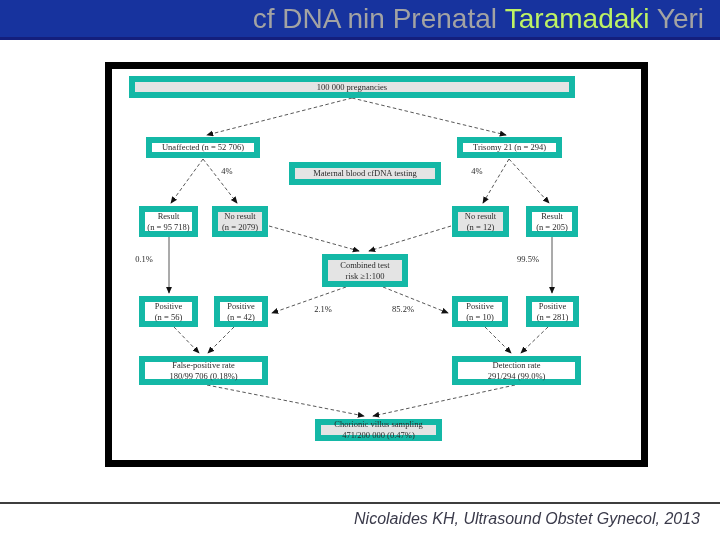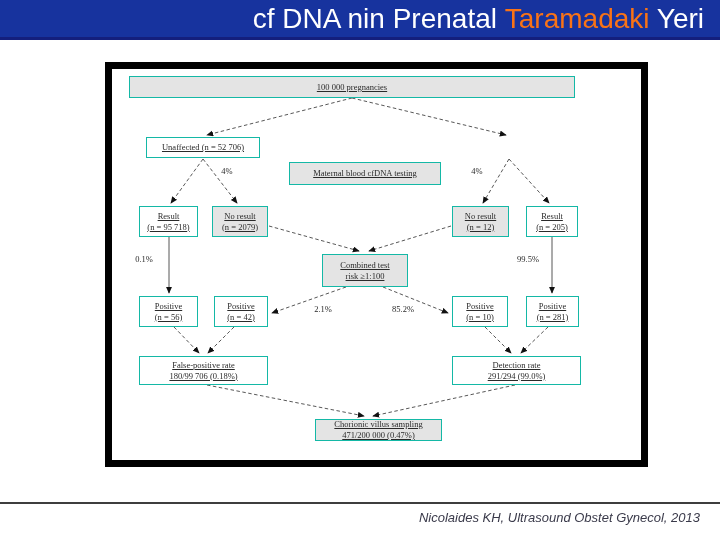--- a/index.html
+++ b/index.html
@@ -4,41 +4,41 @@
 <style>
   html,body{margin:0;padding:0;background:#fff;}
   #slide{position:relative;width:720px;height:540px;background:#ffffff;overflow:hidden;
          font-family:"Liberation Sans",sans-serif;}
 
   
   #titlebar{position:absolute;left:0;top:0;width:720px;height:40px;
             background:#17339e;border-bottom:3px solid #141f7d;
             display:flex;align-items:center;justify-content:flex-end;
             padding-right:16px;box-sizing:border-box;}
-  #titlebar .t{font-size:28px;font-weight:400;color:#ffffff;white-space:pre;line-height:1;}
-  #titlebar .t.hl{color:#f97316;}
+  #titlebar .t{font-size:28px;font-weight:400;color:#a3a3a3;white-space:pre;line-height:1;}
+  #titlebar .t.hl{color:#bef264;}
 
   
   #frame{position:absolute;left:105px;top:62px;width:543px;height:405px;
          border:7px solid #000;background:#fff;box-sizing:border-box;}
   #fig{position:absolute;left:0;top:0;width:529px;height:391px;
        font-family:"Liberation Serif",serif;color:#2a2a2a;}
 
-  .node{position:absolute;border:1px solid #14b8a6;background:#ffffff;
+  .node{position:absolute;border:6px solid #14b8a6;background:#ffffff;
         display:flex;flex-direction:column;align-items:center;justify-content:center;
-        font-size:8.5px;line-height:1.28;text-align:center;box-sizing:border-box;text-decoration:underline;}
+        font-size:8.5px;line-height:1.28;text-align:center;box-sizing:border-box;}
   .node.shaded{background:#e4e4e4;}
   .pct{position:absolute;font-size:8.5px;text-align:center;color:#2a2a2a;line-height:1;}
 
   #arrows{position:absolute;left:0;top:0;}
 
   
   #footer-line{position:absolute;left:0;top:502px;width:720px;height:0;
                border-top:2px solid #3d3d3d;}
-  #citation{position:absolute;right:20px;top:510px;font-size:13px;font-style:italic;
+  #citation{position:absolute;right:20px;top:510px;font-size:16px;font-style:italic;
             color:#3a3a4a;font-family:"Liberation Sans",sans-serif;}
 </style>
 </head>
 <body>
 
 <div id="slide">
 
   <div id="titlebar">
     <span class="t">cf DNA nin Prenatal </span>
       <span class="t hl">Taramadaki</span>
@@ -84,20 +84,23 @@
       </svg>
 
       <div class="node shaded" style="left:17px;top:7px;width:446px;height:22px">
         <span>100 000 pregnancies</span>
       </div>
 
       <div class="node" style="left:34px;top:68px;width:114px;height:21px">
         <span>Unaffected (n = 52 706)</span>
       </div>
 
+      <div class="node" style="left:345px;top:68px;width:105px;height:21px">
+        <span>Trisomy 21 (n = 294)</span>
+      </div>
 
       <div class="node shaded" style="left:177px;top:93px;width:152px;height:23px">
         <span>Maternal blood cfDNA testing</span>
       </div>
 
       <div class="node" style="left:27px;top:137px;width:59px;height:31px">
         <span>Result</span>
         <span>(n = 95 718)</span>
       </div>
 

